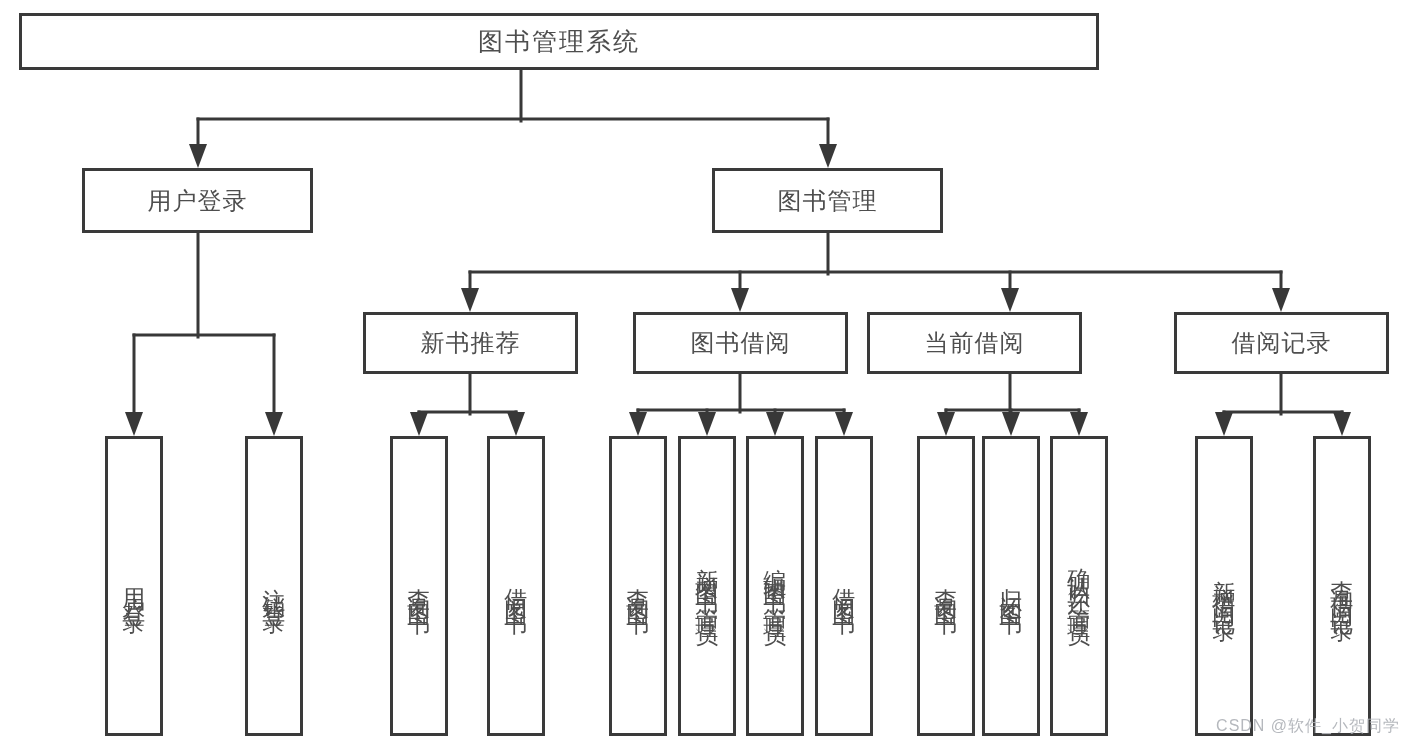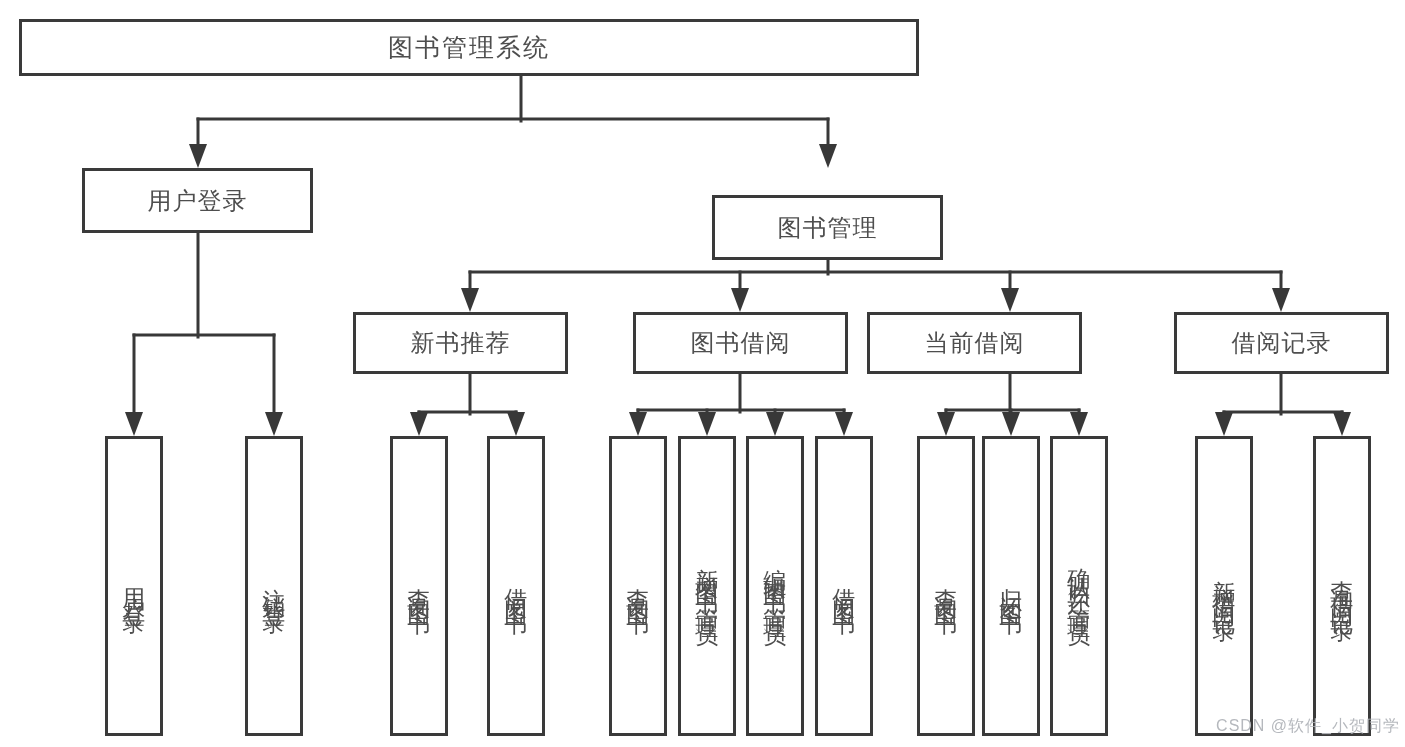--- a/index.html
+++ b/index.html
@@ -79,32 +79,32 @@
       <polygon points="1002,412 1020,412 1011,436" class="ahead"></polygon>
       <line x1="1079" y1="410" x2="1079" y2="416" class="cline"></line>
       <polygon points="1070,412 1088,412 1079,436" class="ahead"></polygon>
       <line x1="1224" y1="412" x2="1224" y2="416" class="cline"></line>
       <polygon points="1215,412 1233,412 1224,436" class="ahead"></polygon>
       <line x1="1342" y1="412" x2="1342" y2="416" class="cline"></line>
       <polygon points="1333,412 1351,412 1342,436" class="ahead"></polygon>
     </g>
 </svg>
 
-<div class="node root-box" style="left:19px;top:19px;width:900px;height:57px;">
+<div class="node root-box" style="left:19px;top:13px;width:1080px;height:57px;">
   <span class="hlabel">图书管理系统</span>
 </div>
 
 <div class="node l2-box" style="left:82px;">
   <span class="hlabel">用户登录</span>
 </div>
-<div class="node l2-box" style="left:712px;margin-top:27px;">
+<div class="node l2-box" style="left:712px;">
   <span class="hlabel">图书管理</span>
 </div>
 
-<div class="node l3-box" style="left:353px;">
+<div class="node l3-box" style="left:363px;">
   <span class="hlabel">新书推荐</span>
 </div>
 <div class="node l3-box" style="left:633px;justify-content:center;">
   <span class="hlabel">图书借阅</span>
 </div>
 <div class="node l3-box" style="left:867px;">
   <span class="hlabel">当前借阅</span>
 </div>
 <div class="node l3-box" style="left:1174px;">
   <span class="hlabel">借阅记录</span>

